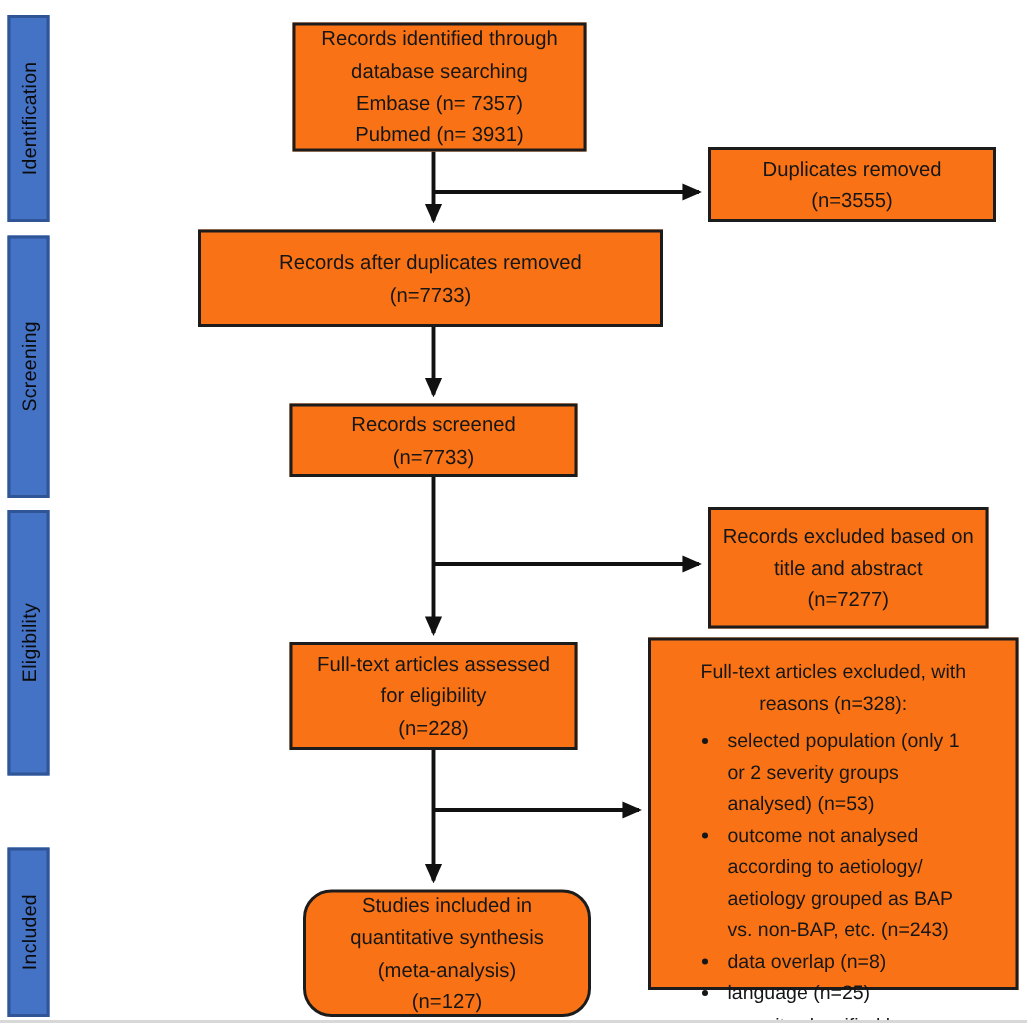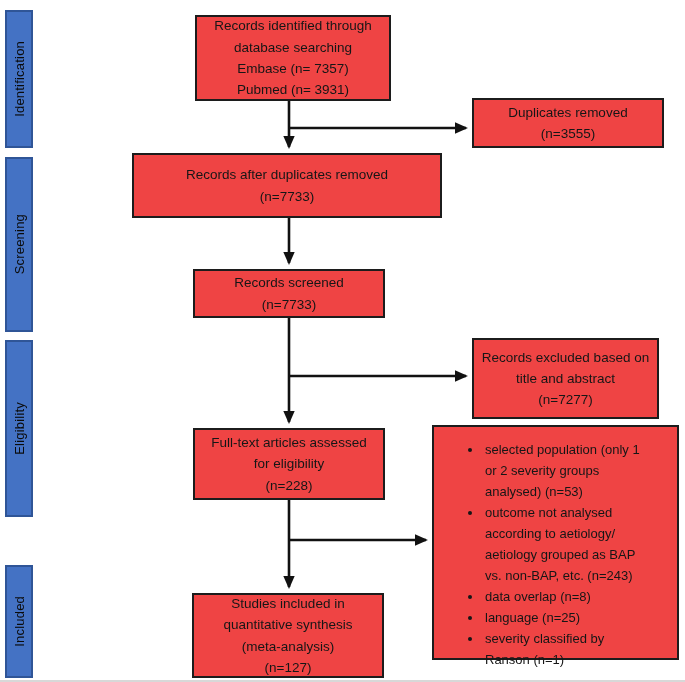--- a/index.html
+++ b/index.html
@@ -22,21 +22,21 @@
     transform:rotate(180deg);
     font-size:13px;
     color:#0b0b0b;
     letter-spacing:0.2px;
     white-space:nowrap;
   }
   .box{
     position:absolute;
     border:2px solid #1c1c1c;
     box-sizing:border-box;
-    background:#ef4444;
+    background:#f97316;
     display:flex;flex-direction:column;
     align-items:center;justify-content:center;
     text-align:center;
     font-size:13.5px;line-height:1.58;
   }
   .box .ln{width:100%;}
   #box-fulltext-excluded{
     justify-content:flex-start;
     font-size:13px;line-height:1.62;
     padding:10px 8px 6px 8px;
@@ -121,30 +121,31 @@
     <div class="ln">(n=7277)</div>
   </div>
 
   <div class="box" id="box-fulltext-assessed" style="left:193px;top:428px;width:192px;height:72px;">
     <div class="ln">Full-text articles assessed</div>
     <div class="ln">for eligibility</div>
     <div class="ln">(n=228)</div>
   </div>
 
   <div class="box" id="box-fulltext-excluded" style="left:432px;top:425px;width:247px;height:235px;">
+    <div class="title">Full-text articles excluded, with reasons (n=328):</div>
     <ul>
       <li>selected population (only 1 or 2 severity groups analysed) (n=53)</li>
       <li>outcome not analysed according to aetiology/ aetiology grouped as BAP vs. non-BAP, etc. (n=243)</li>
       <li>data overlap (n=8)</li>
       <li>language (n=25)</li>
       <li>severity classified by Ranson (n=1)</li>
     </ul>
   </div>
 
-  <div class="box" id="box-included" style="left:192px;top:593px;width:192px;height:85px;">
+  <div class="box" id="box-included" style="left:202px;top:593px;width:192px;height:85px;border-radius:19px;">
     <div class="ln">Studies included in</div>
     <div class="ln">quantitative synthesis</div>
     <div class="ln">(meta-analysis)</div>
     <div class="ln">(n=127)</div>
   </div>
 
   <div class="bottom-rule"></div>
 </div>
 
 </body></html>

